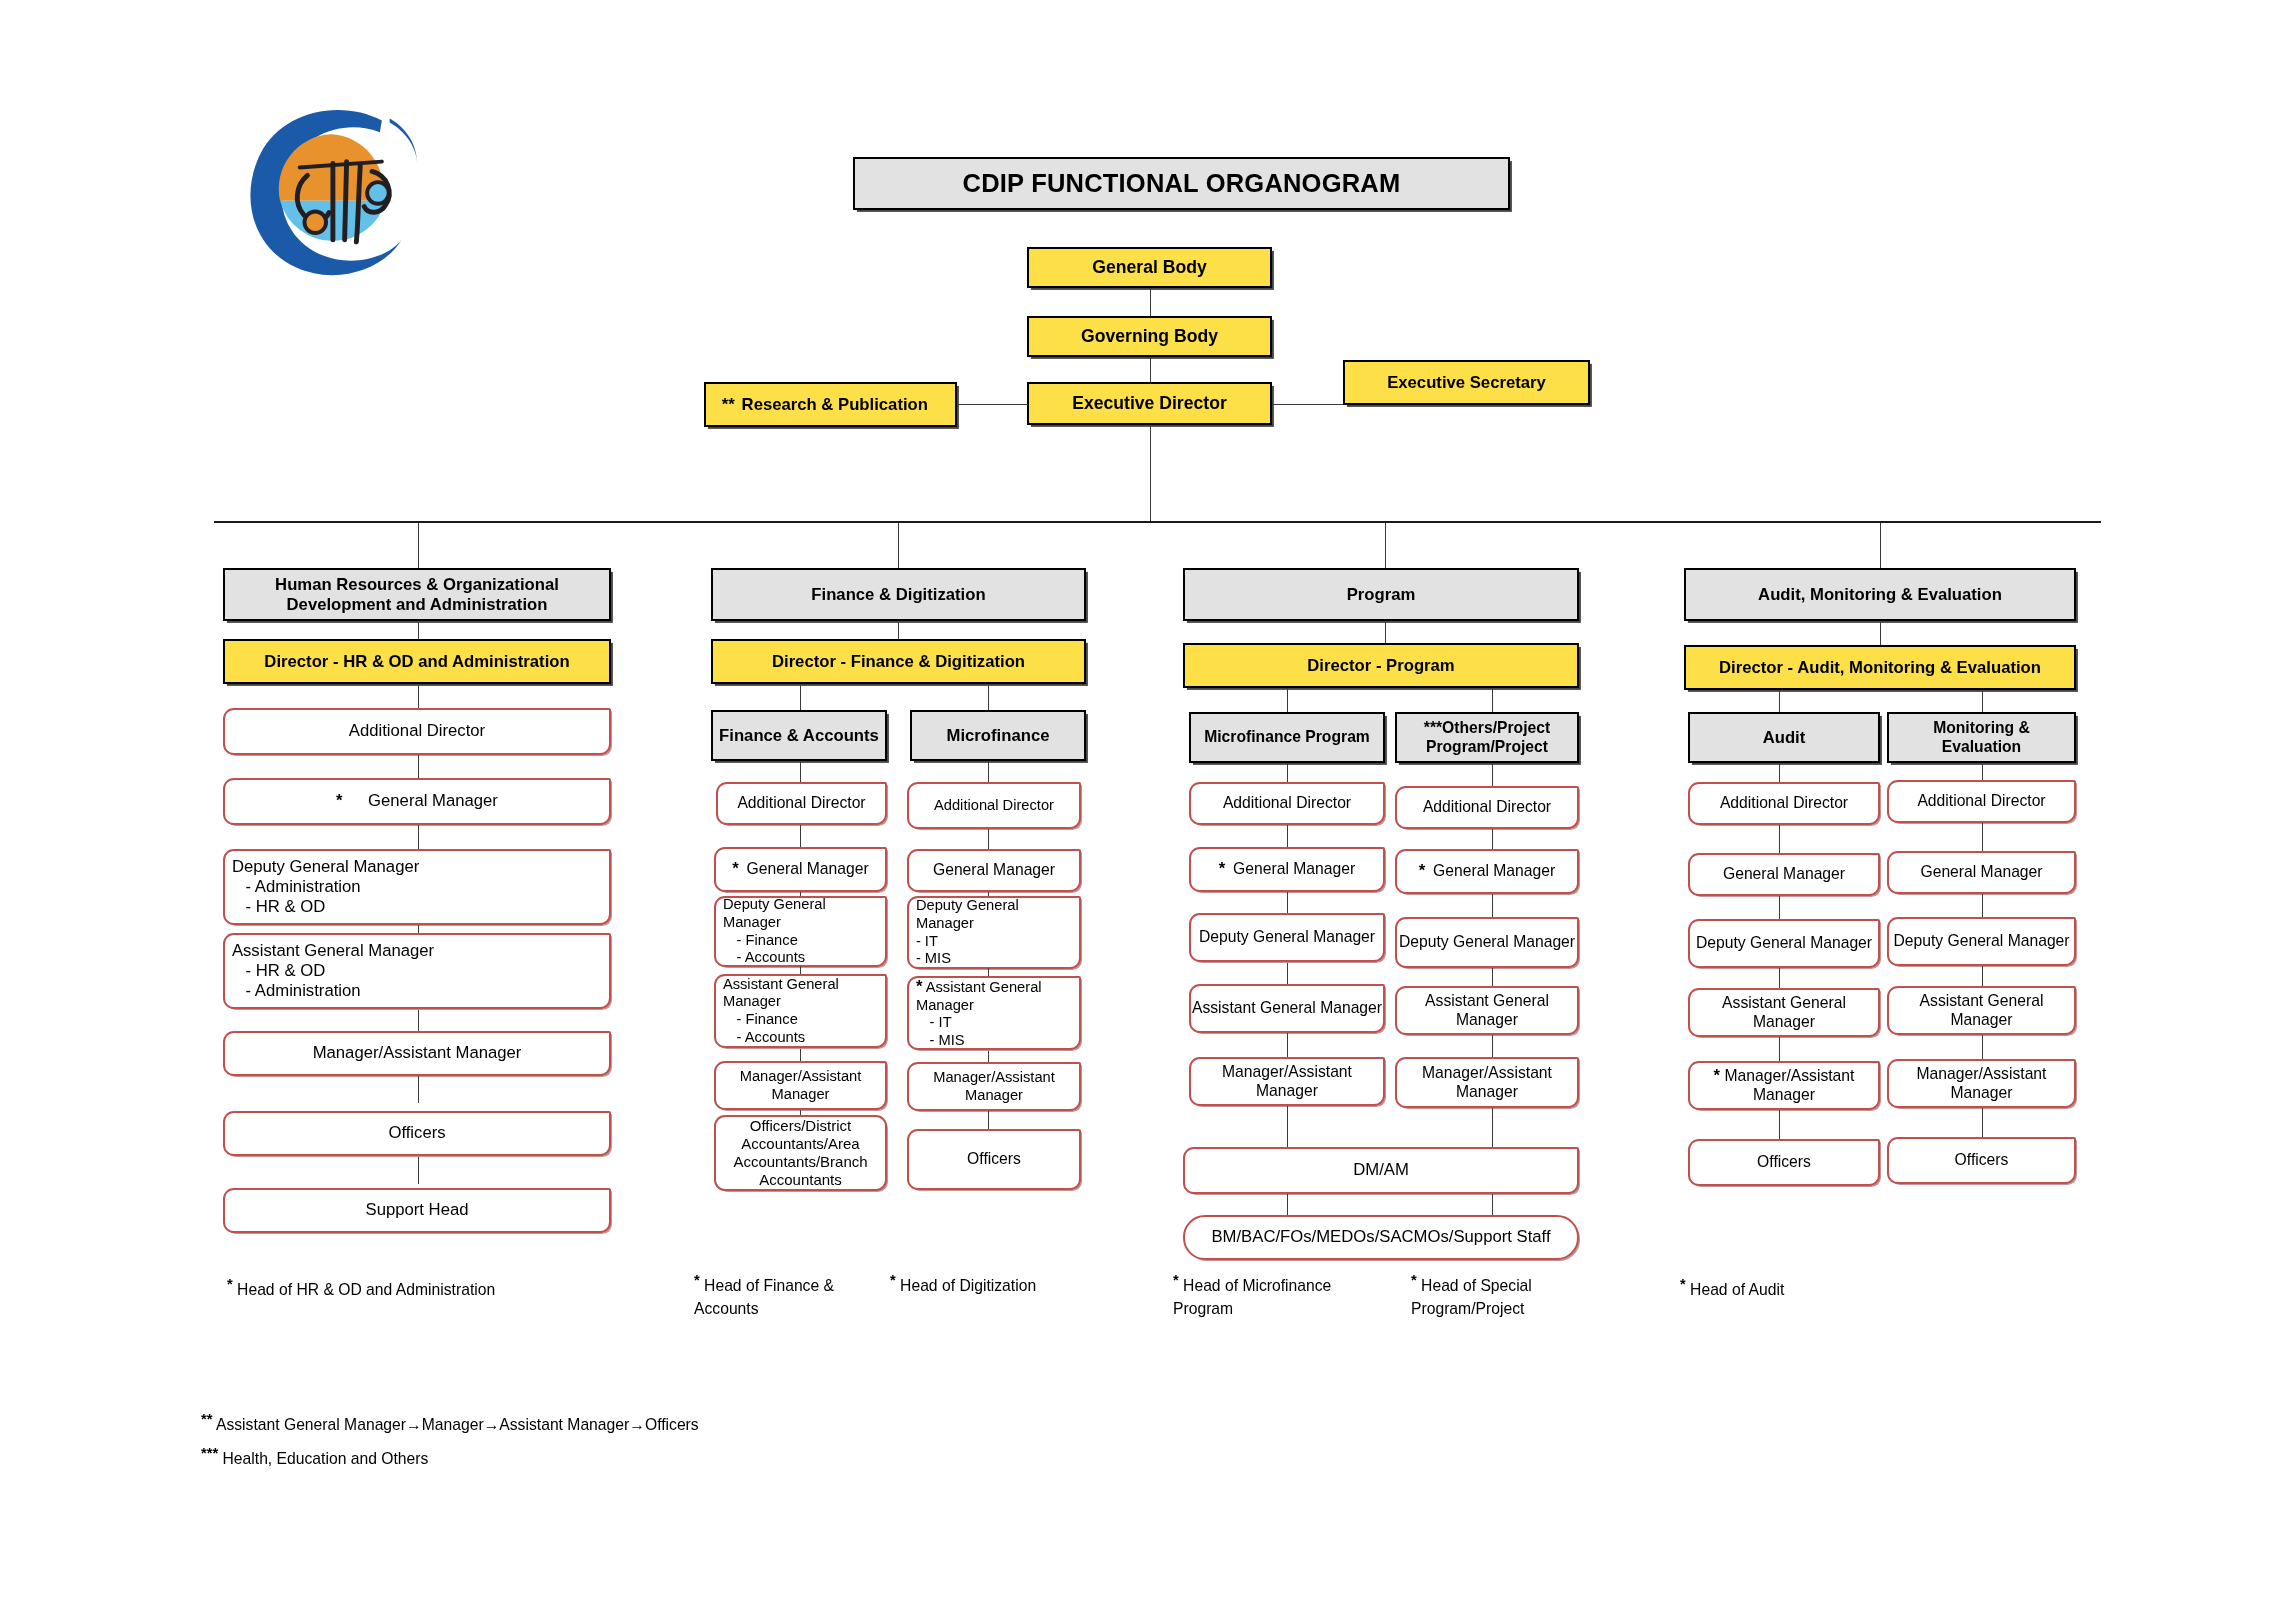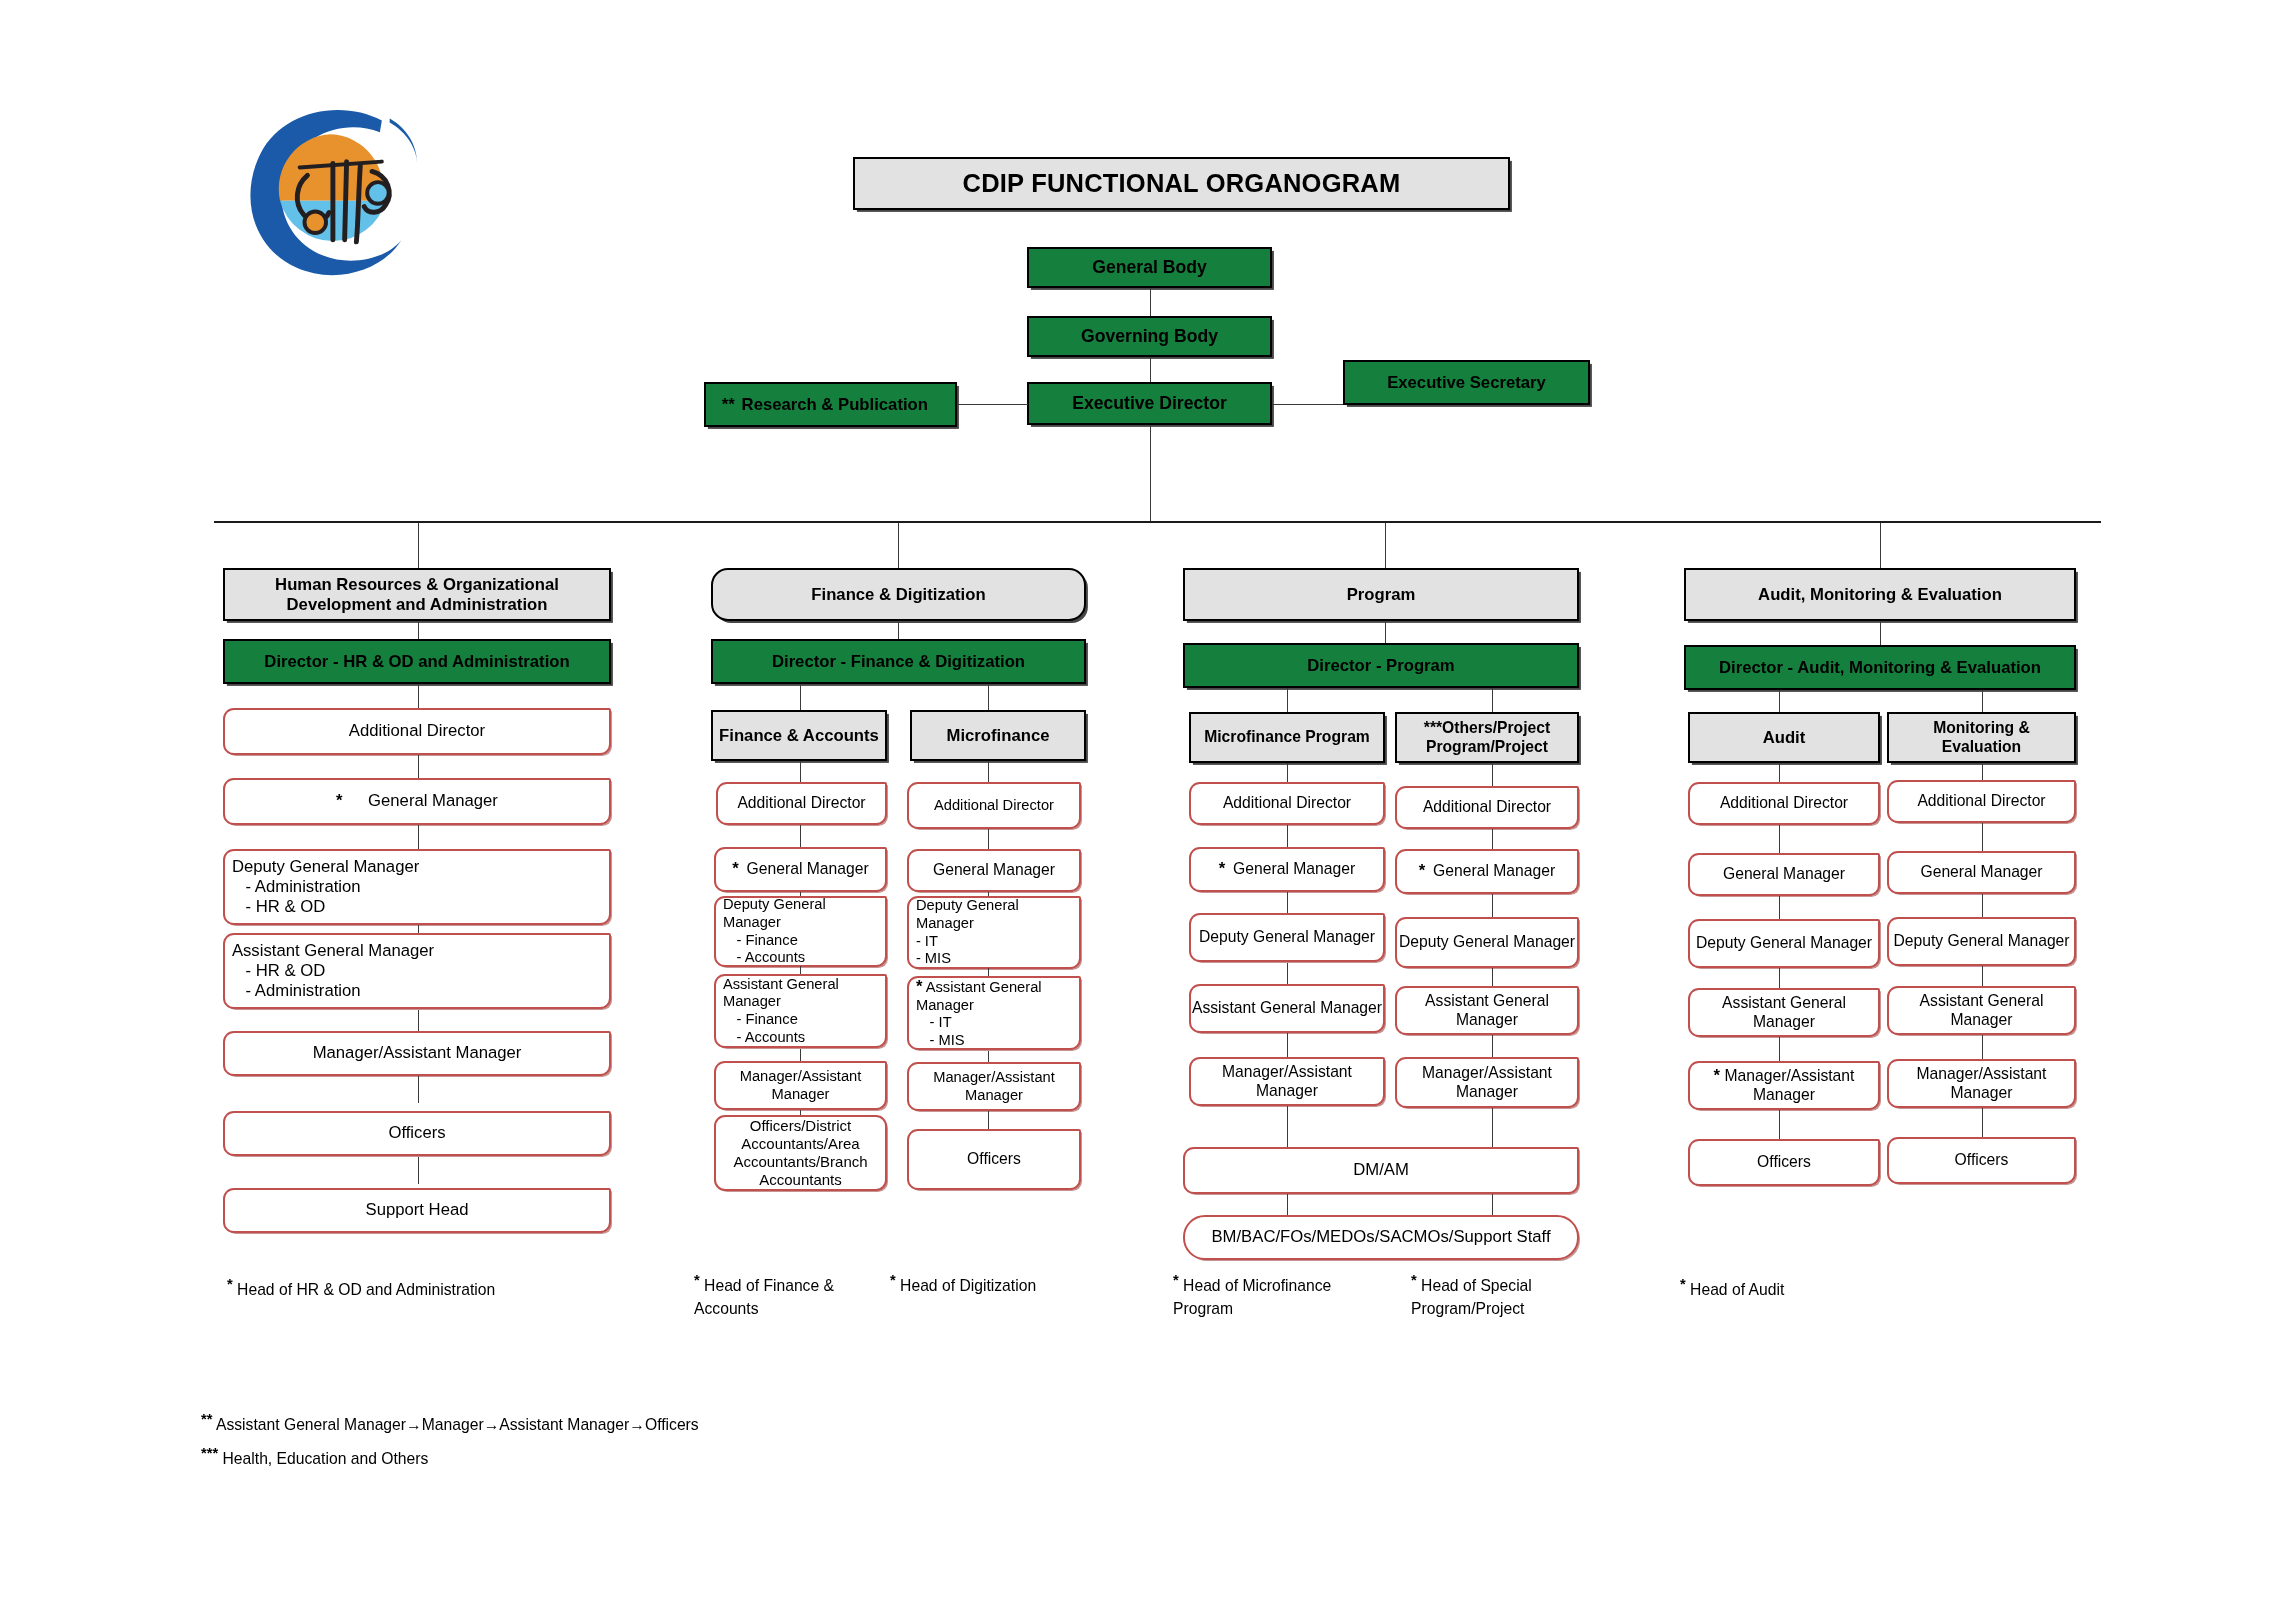--- a/index.html
+++ b/index.html
@@ -29,21 +29,21 @@
     position: absolute;
     height: 2px;
     background: #1a1a1a;
   }
 
   
   .sqbox {
     position: absolute;
     box-sizing: border-box;
     border: 2px solid #000000;
-    background: #15803d;
+    background: #fde047;
     display: flex;
     align-items: center;
     justify-content: center;
     text-align: center;
     font-weight: bold;
     line-height: 1.18;
     box-shadow: 2.9px 2.9px 0 -1px rgba(0,0,0,0.72);
   }
   .sqbox.shaded { background: #e2e2e2; }
 
@@ -188,21 +188,21 @@
   <div class="rbox t17" style="left:223px; top:1111px; width:388px; height:45px;">Officers</div>
   <div class="vline" style="left:418px; top:1157px; height:27.4px;"></div>
 
   <div class="rbox t17" style="left:223px; top:1188px; width:388px; height:45px;">Support Head</div>
 
   <div class="note" style="left:227px; top:1274px; width:431px;">
     <sup>*</sup>
     <span>Head of  HR &amp; OD and Administration</span>
   </div>
 
-  <div class="sqbox shaded t17" style="left:711px; top:568px; width:375px; height:53px;border-radius:17px;">Finance &amp; Digitization</div>
+  <div class="sqbox shaded t17" style="left:711px; top:568px; width:375px; height:53px;">Finance &amp; Digitization</div>
   <div class="vline" style="left:898px; top:621px; height:19.6px;"></div>
   <div class="sqbox t17" style="left:711px; top:639px; width:375px; height:45px;">Director - Finance &amp; Digitization</div>
 
   <div class="vline" style="left:800px; top:684px; height:27.4px;"></div>
   <div class="vline" style="left:988px; top:684px; height:27.4px;"></div>
 
   <div class="sqbox shaded t17" style="left:711px; top:710px; width:176px; height:51px;">Finance &amp; Accounts</div>
   <div class="sqbox shaded t17" style="left:910px; top:710px; width:176px; height:51px;">Microfinance</div>
 
   <div class="vline" style="left:800px; top:761px; height:23.5px;"></div>

